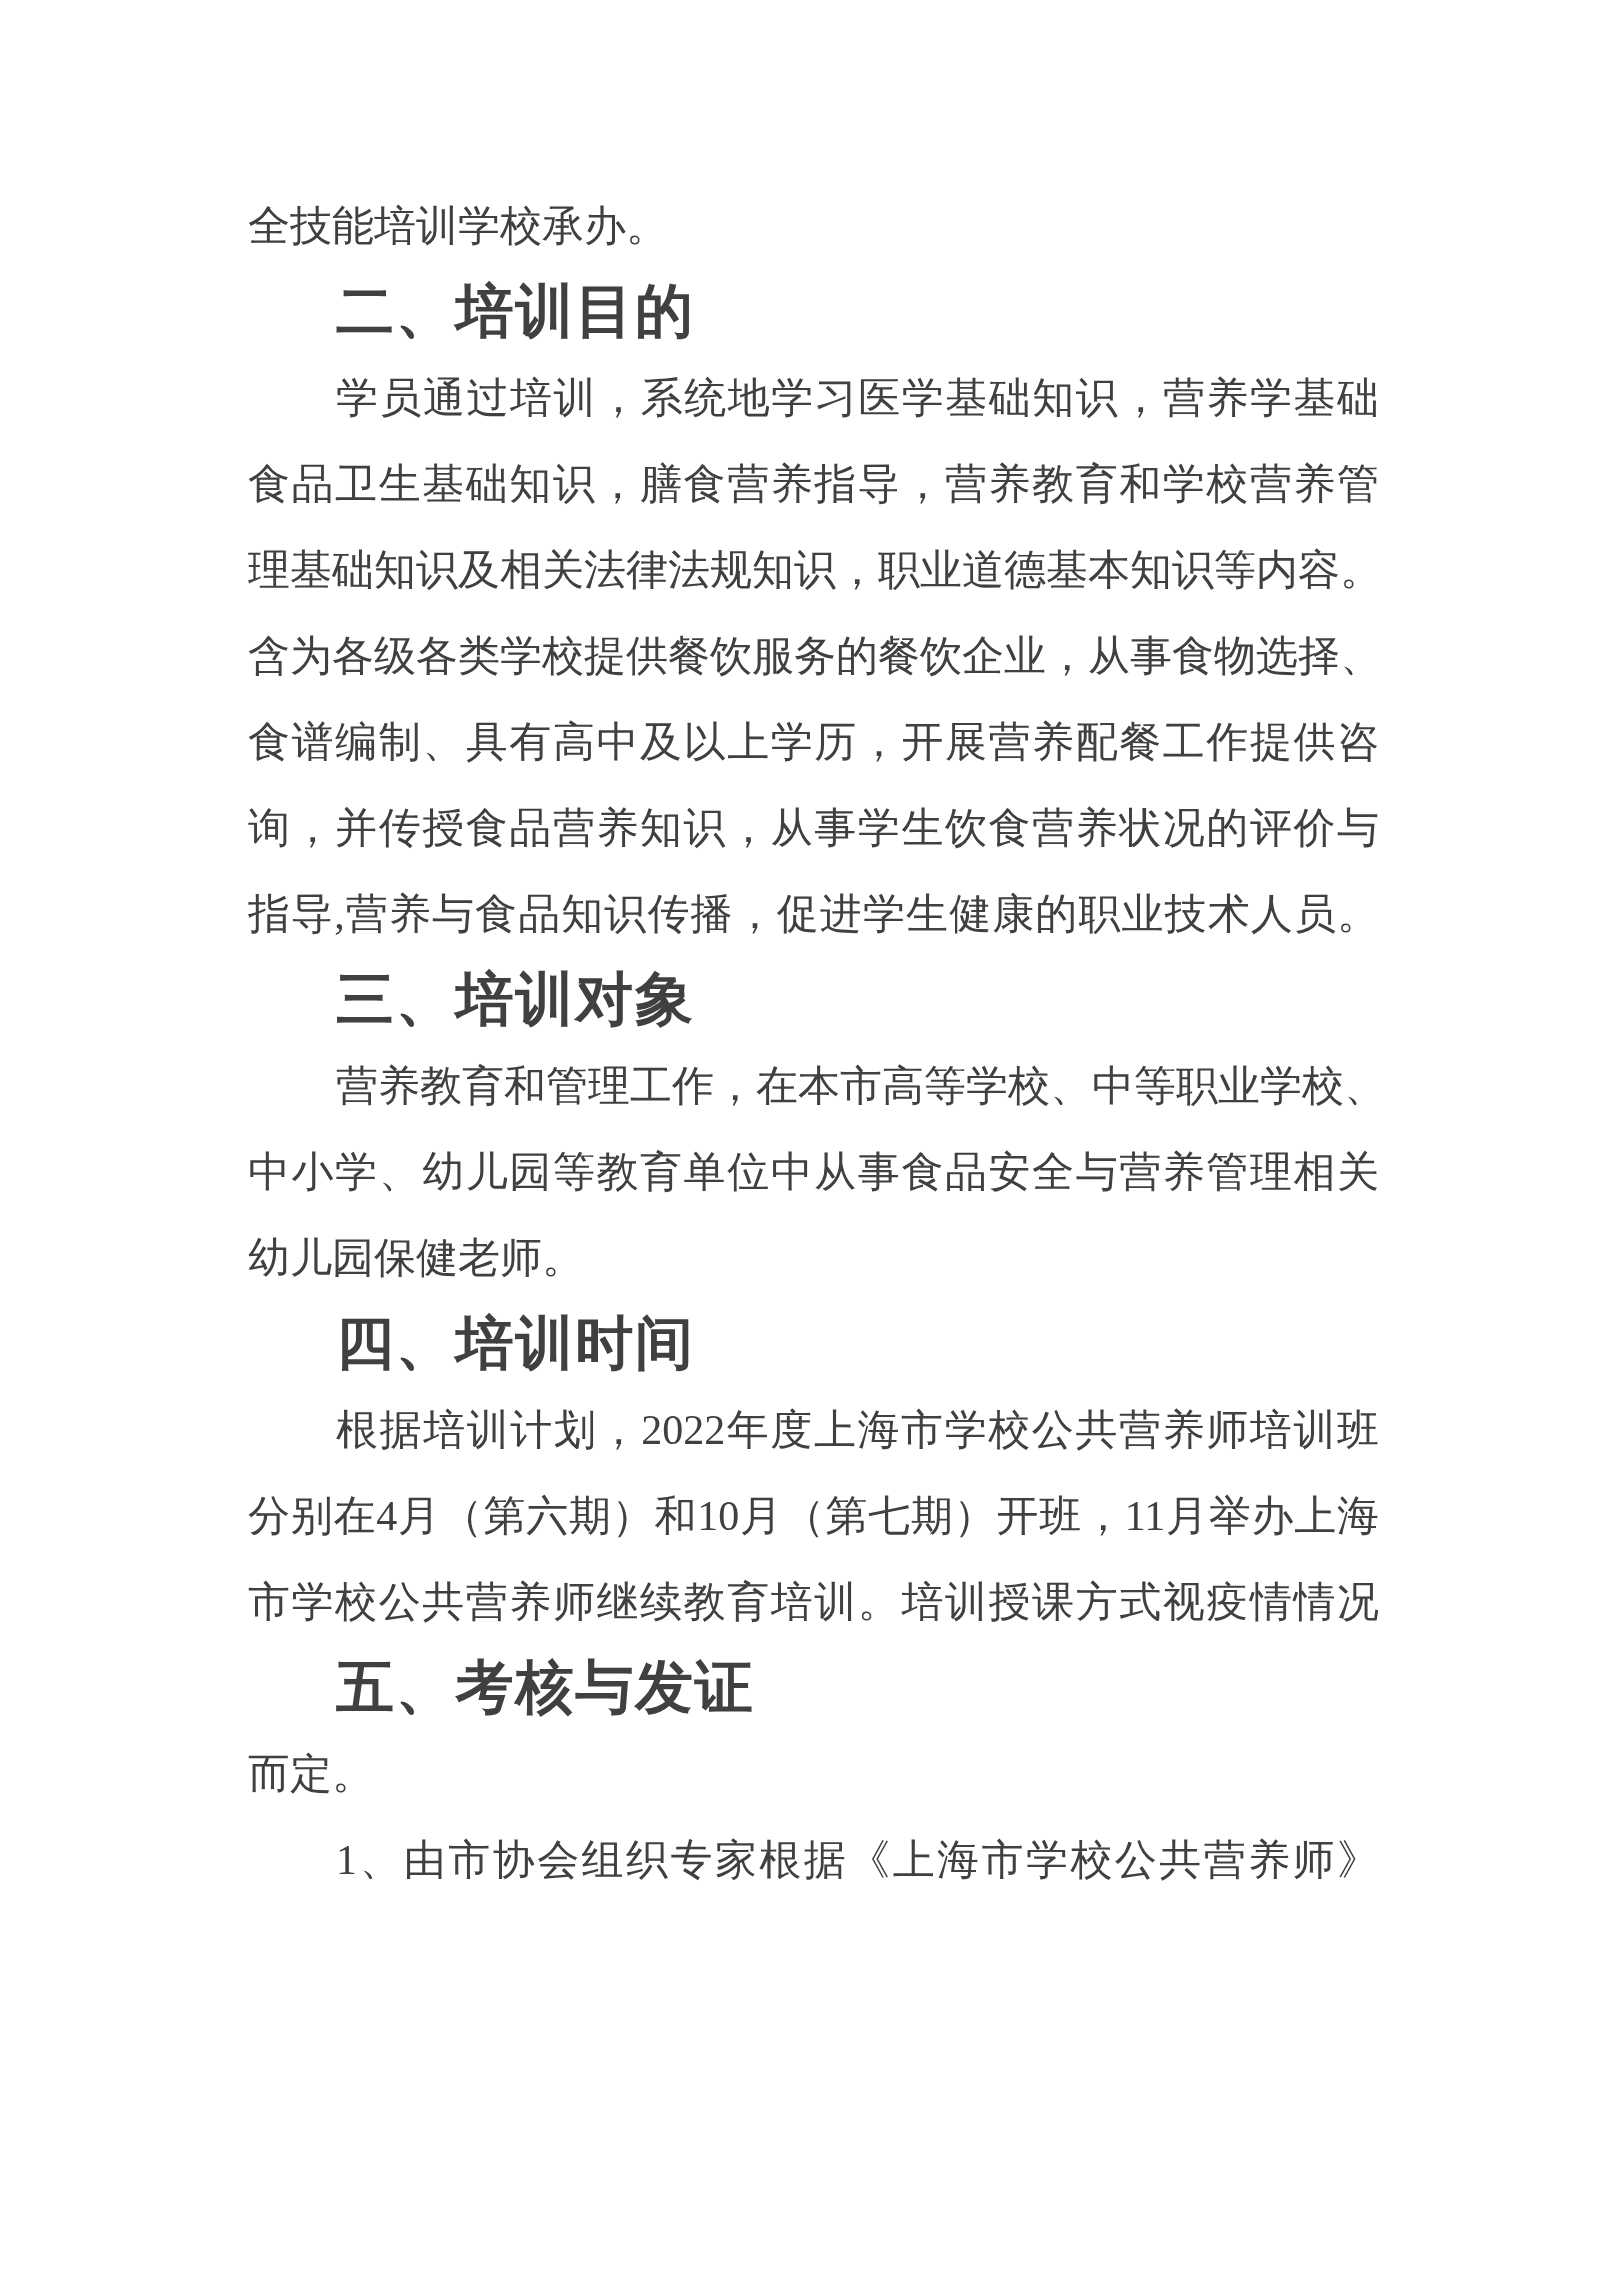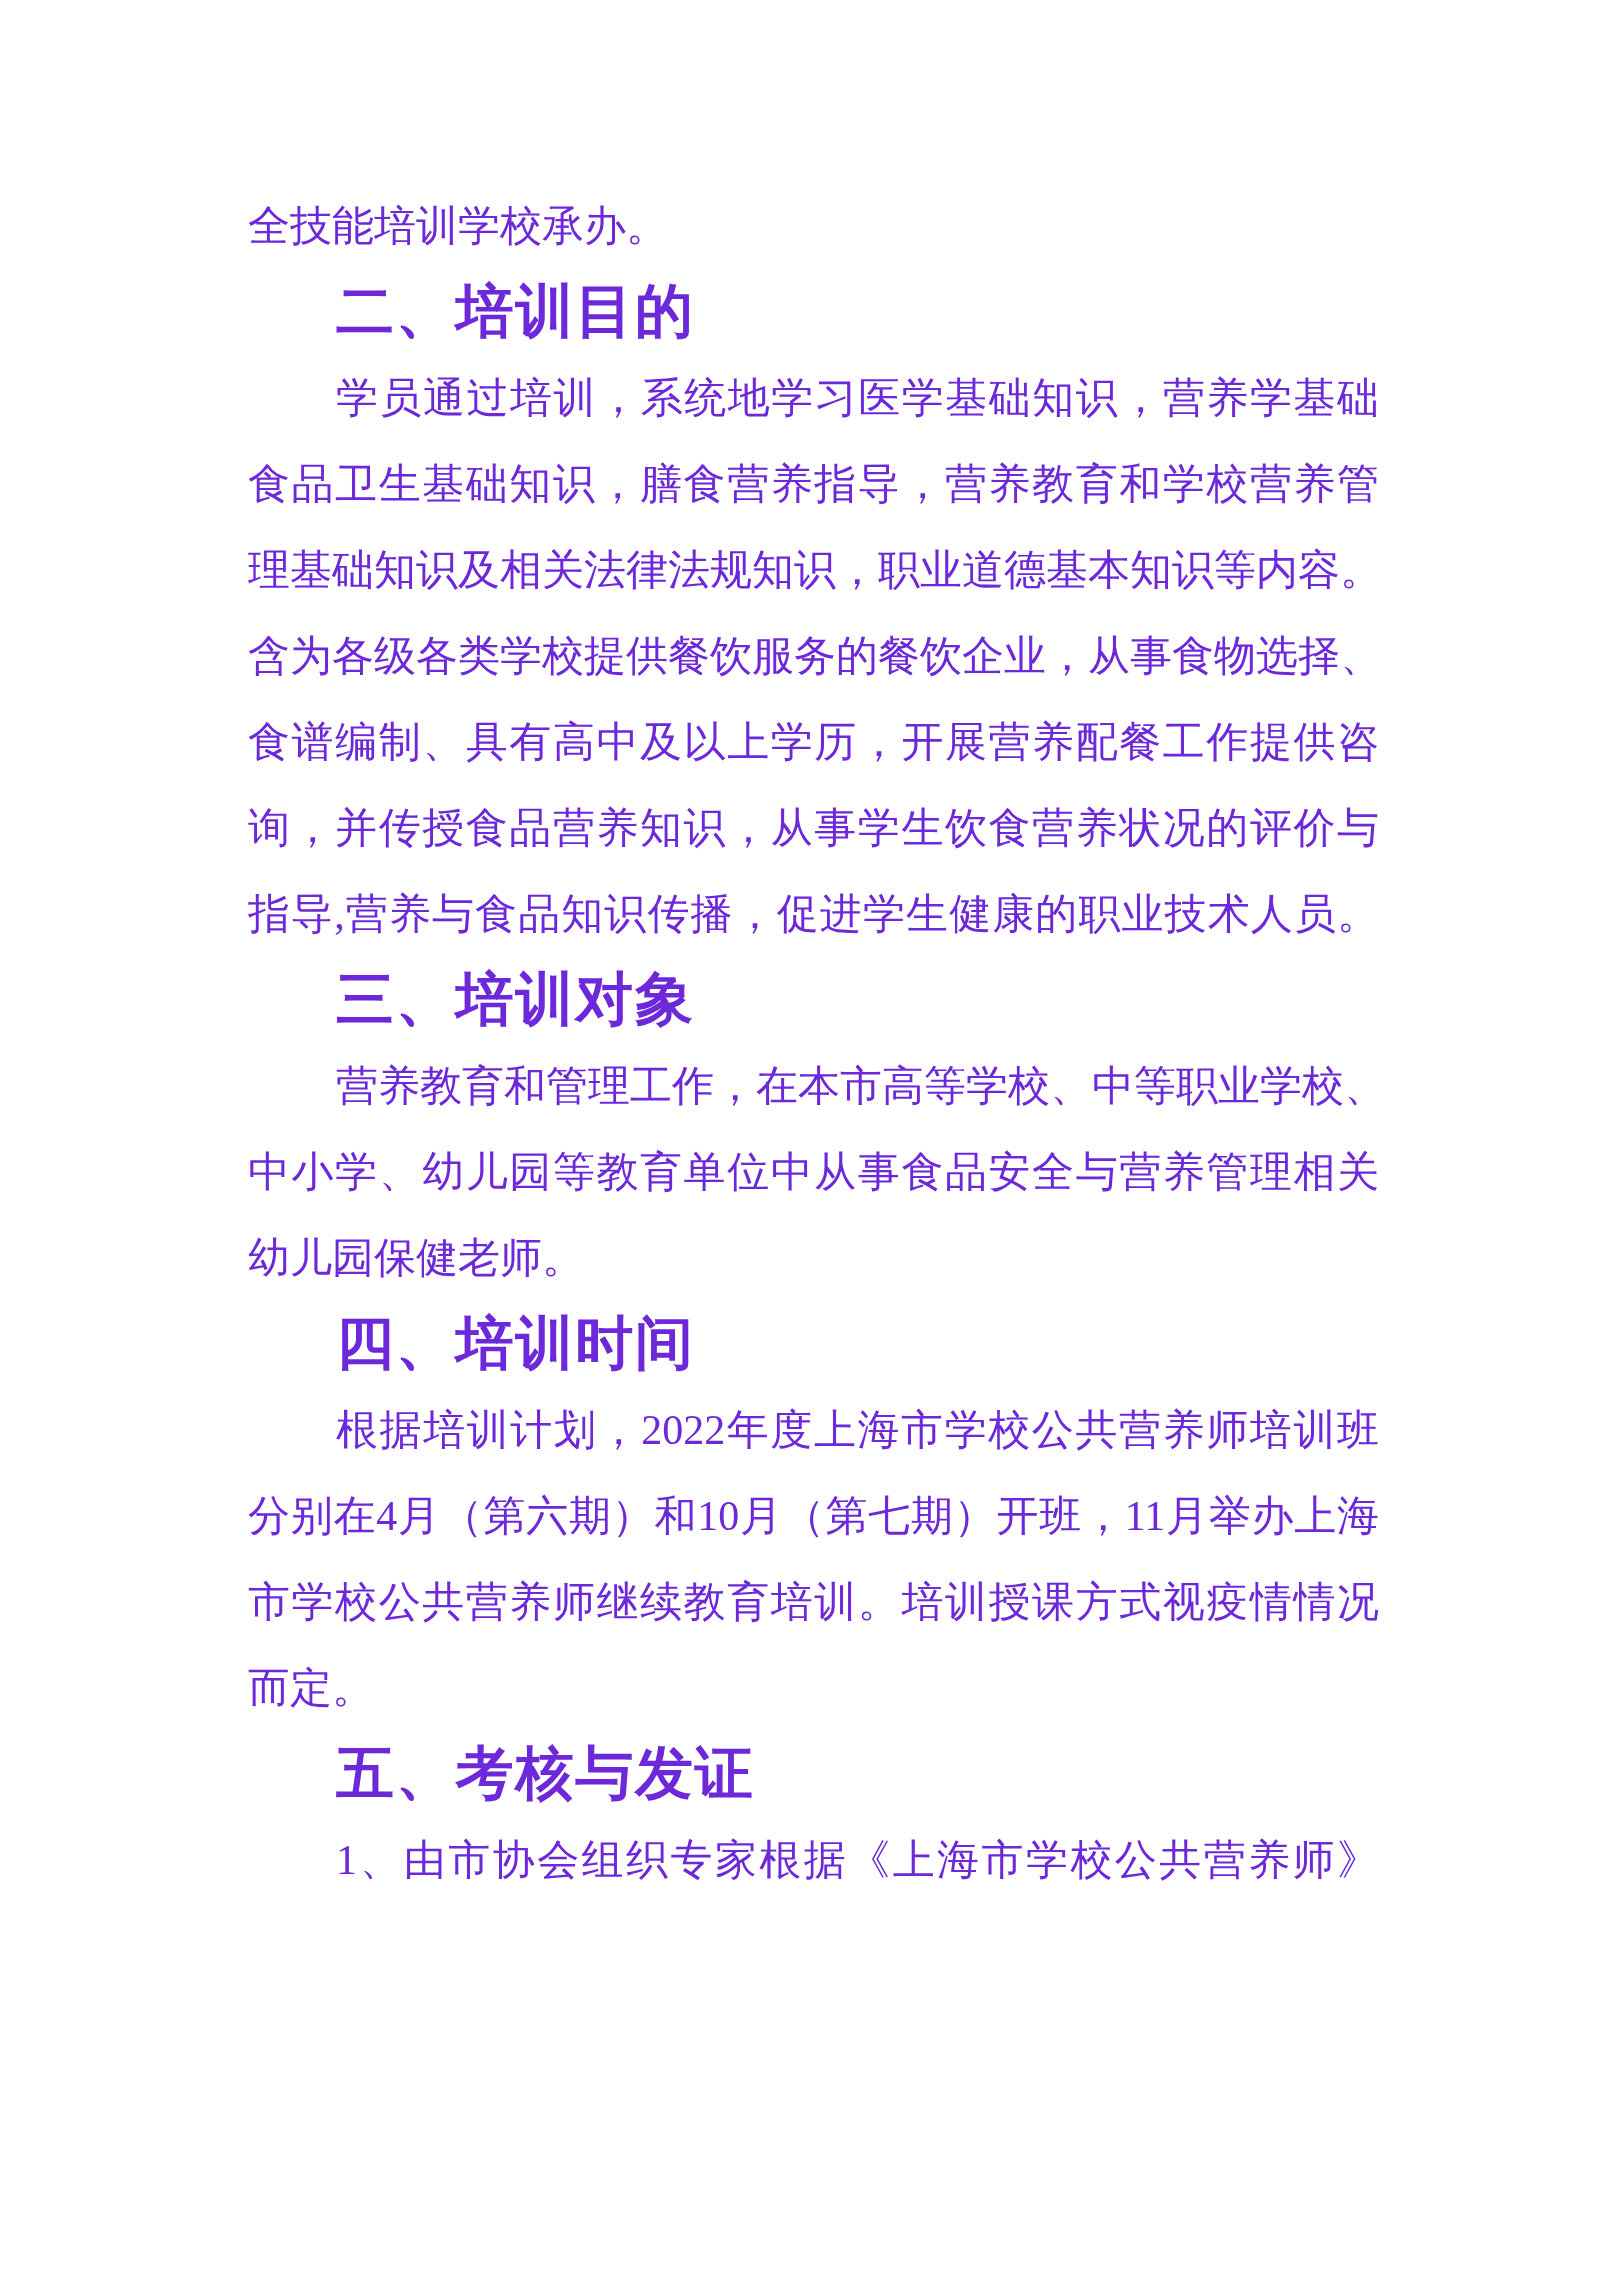--- a/index.html
+++ b/index.html
@@ -5,21 +5,21 @@
   * { margin: 0; padding: 0; box-sizing: border-box; }
   html, body { width: 1622px; height: 2293px; }
   body { background: #ffffff; }
   .page {
     position: relative;
     width: 1622px;
     height: 2293px;
     background: #ffffff;
     overflow: hidden;
     font-family: "Liberation Serif", serif;
-    color: #6d28d9;
+    color: #404040;
   }
   .content {
     position: absolute;
     left: 248px;
     top: 183px;
     width: 1131px;
   }
   .line {
     height: 86px;
     line-height: 86px;
@@ -59,18 +59,18 @@
     <div class="line">询，并传授食品营养知识，从事学生饮食营养状况的评价与</div>
     <div class="line">指导,营养与食品知识传播，促进学生健康的职业技术人员。</div>
     <div class="line heading">三、培训对象</div>
     <div class="line indent">营养教育和管理工作，在本市高等学校、中等职业学校、</div>
     <div class="line">中小学、幼儿园等教育单位中从事食品安全与营养管理相关</div>
     <div class="line left">幼儿园保健老师。</div>
     <div class="line heading">四、培训时间</div>
     <div class="line indent">根据培训计划，2022年度上海市学校公共营养师培训班</div>
     <div class="line">分别在4月（第六期）和10月（第七期）开班，11月举办上海</div>
     <div class="line">市学校公共营养师继续教育培训。培训授课方式视疫情情况</div>
+    <div class="line heading">五、考核与发证</div>
     <div class="line left">而定。</div>
-    <div class="line heading">五、考核与发证</div>
     <div class="line indent">1、由市协会组织专家根据《上海市学校公共营养师》</div>
   </div>
 </div>
 
 
 </body></html>

